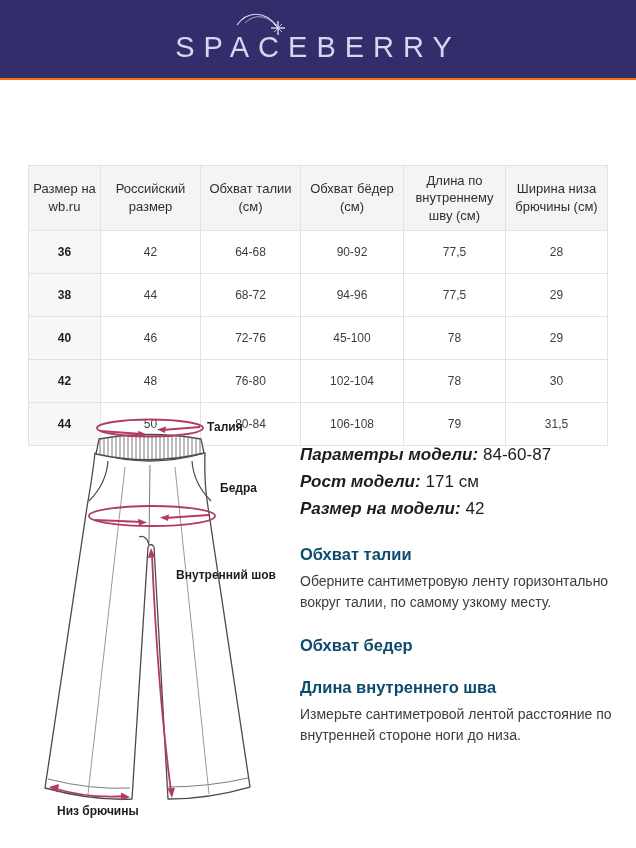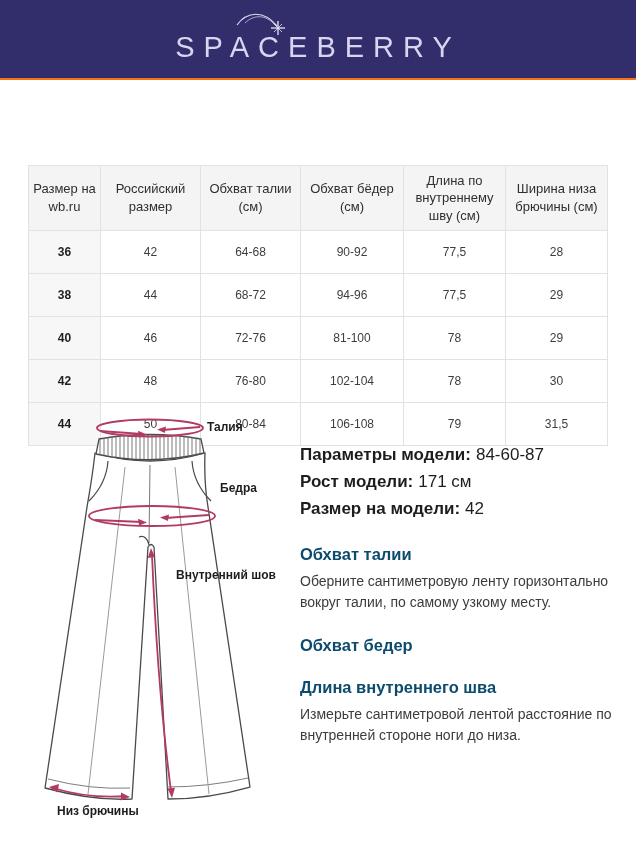--- a/index.html
+++ b/index.html
@@ -38,21 +38,21 @@
   .fig-label{
     position:absolute;font-size:12px;font-weight:600;color:#1d1d1d;line-height:1.35;
   }
   .lbl-waist{left:207px;top:24px;}
   .lbl-hips{left:220px;top:85px;}
   .lbl-inseam{left:176px;top:172px;width:110px;}
   .lbl-hem{left:57px;top:408px;}
   
   .info{position:absolute;left:300px;top:441px;width:318px;}
   .mi-line{font-size:17px;line-height:27px;color:#1d1d1d;}
-  .mi-label{font-weight:700;}
+  .mi-label{font-weight:700;font-style:italic;}
   .mi-value{font-weight:400;margin-left:5px;}
   .section{margin-top:23px;}
   .section:first-of-type{margin-top:26px;}
   .sec-title{font-size:16.5px;font-weight:700;color:#0c4a6e;margin:0 0 7px 0;}
   .sec-text{font-size:14px;line-height:21px;color:#3c3c3c;margin:0;width:312px;}
 </style>
 </head>
 <body>
 
 <div class="page">
@@ -107,21 +107,21 @@
           <td>44</td>
           <td>68-72</td>
           <td>94-96</td>
           <td>77,5</td>
           <td>29</td>
         </tr>
         <tr>
           <td class="rowhead">40</td>
           <td>46</td>
           <td>72-76</td>
-          <td>81-100</td>
+          <td>45-100</td>
           <td>78</td>
           <td>29</td>
         </tr>
         <tr>
           <td class="rowhead">42</td>
           <td>48</td>
           <td>76-80</td>
           <td>102-104</td>
           <td>78</td>
           <td>30</td>

